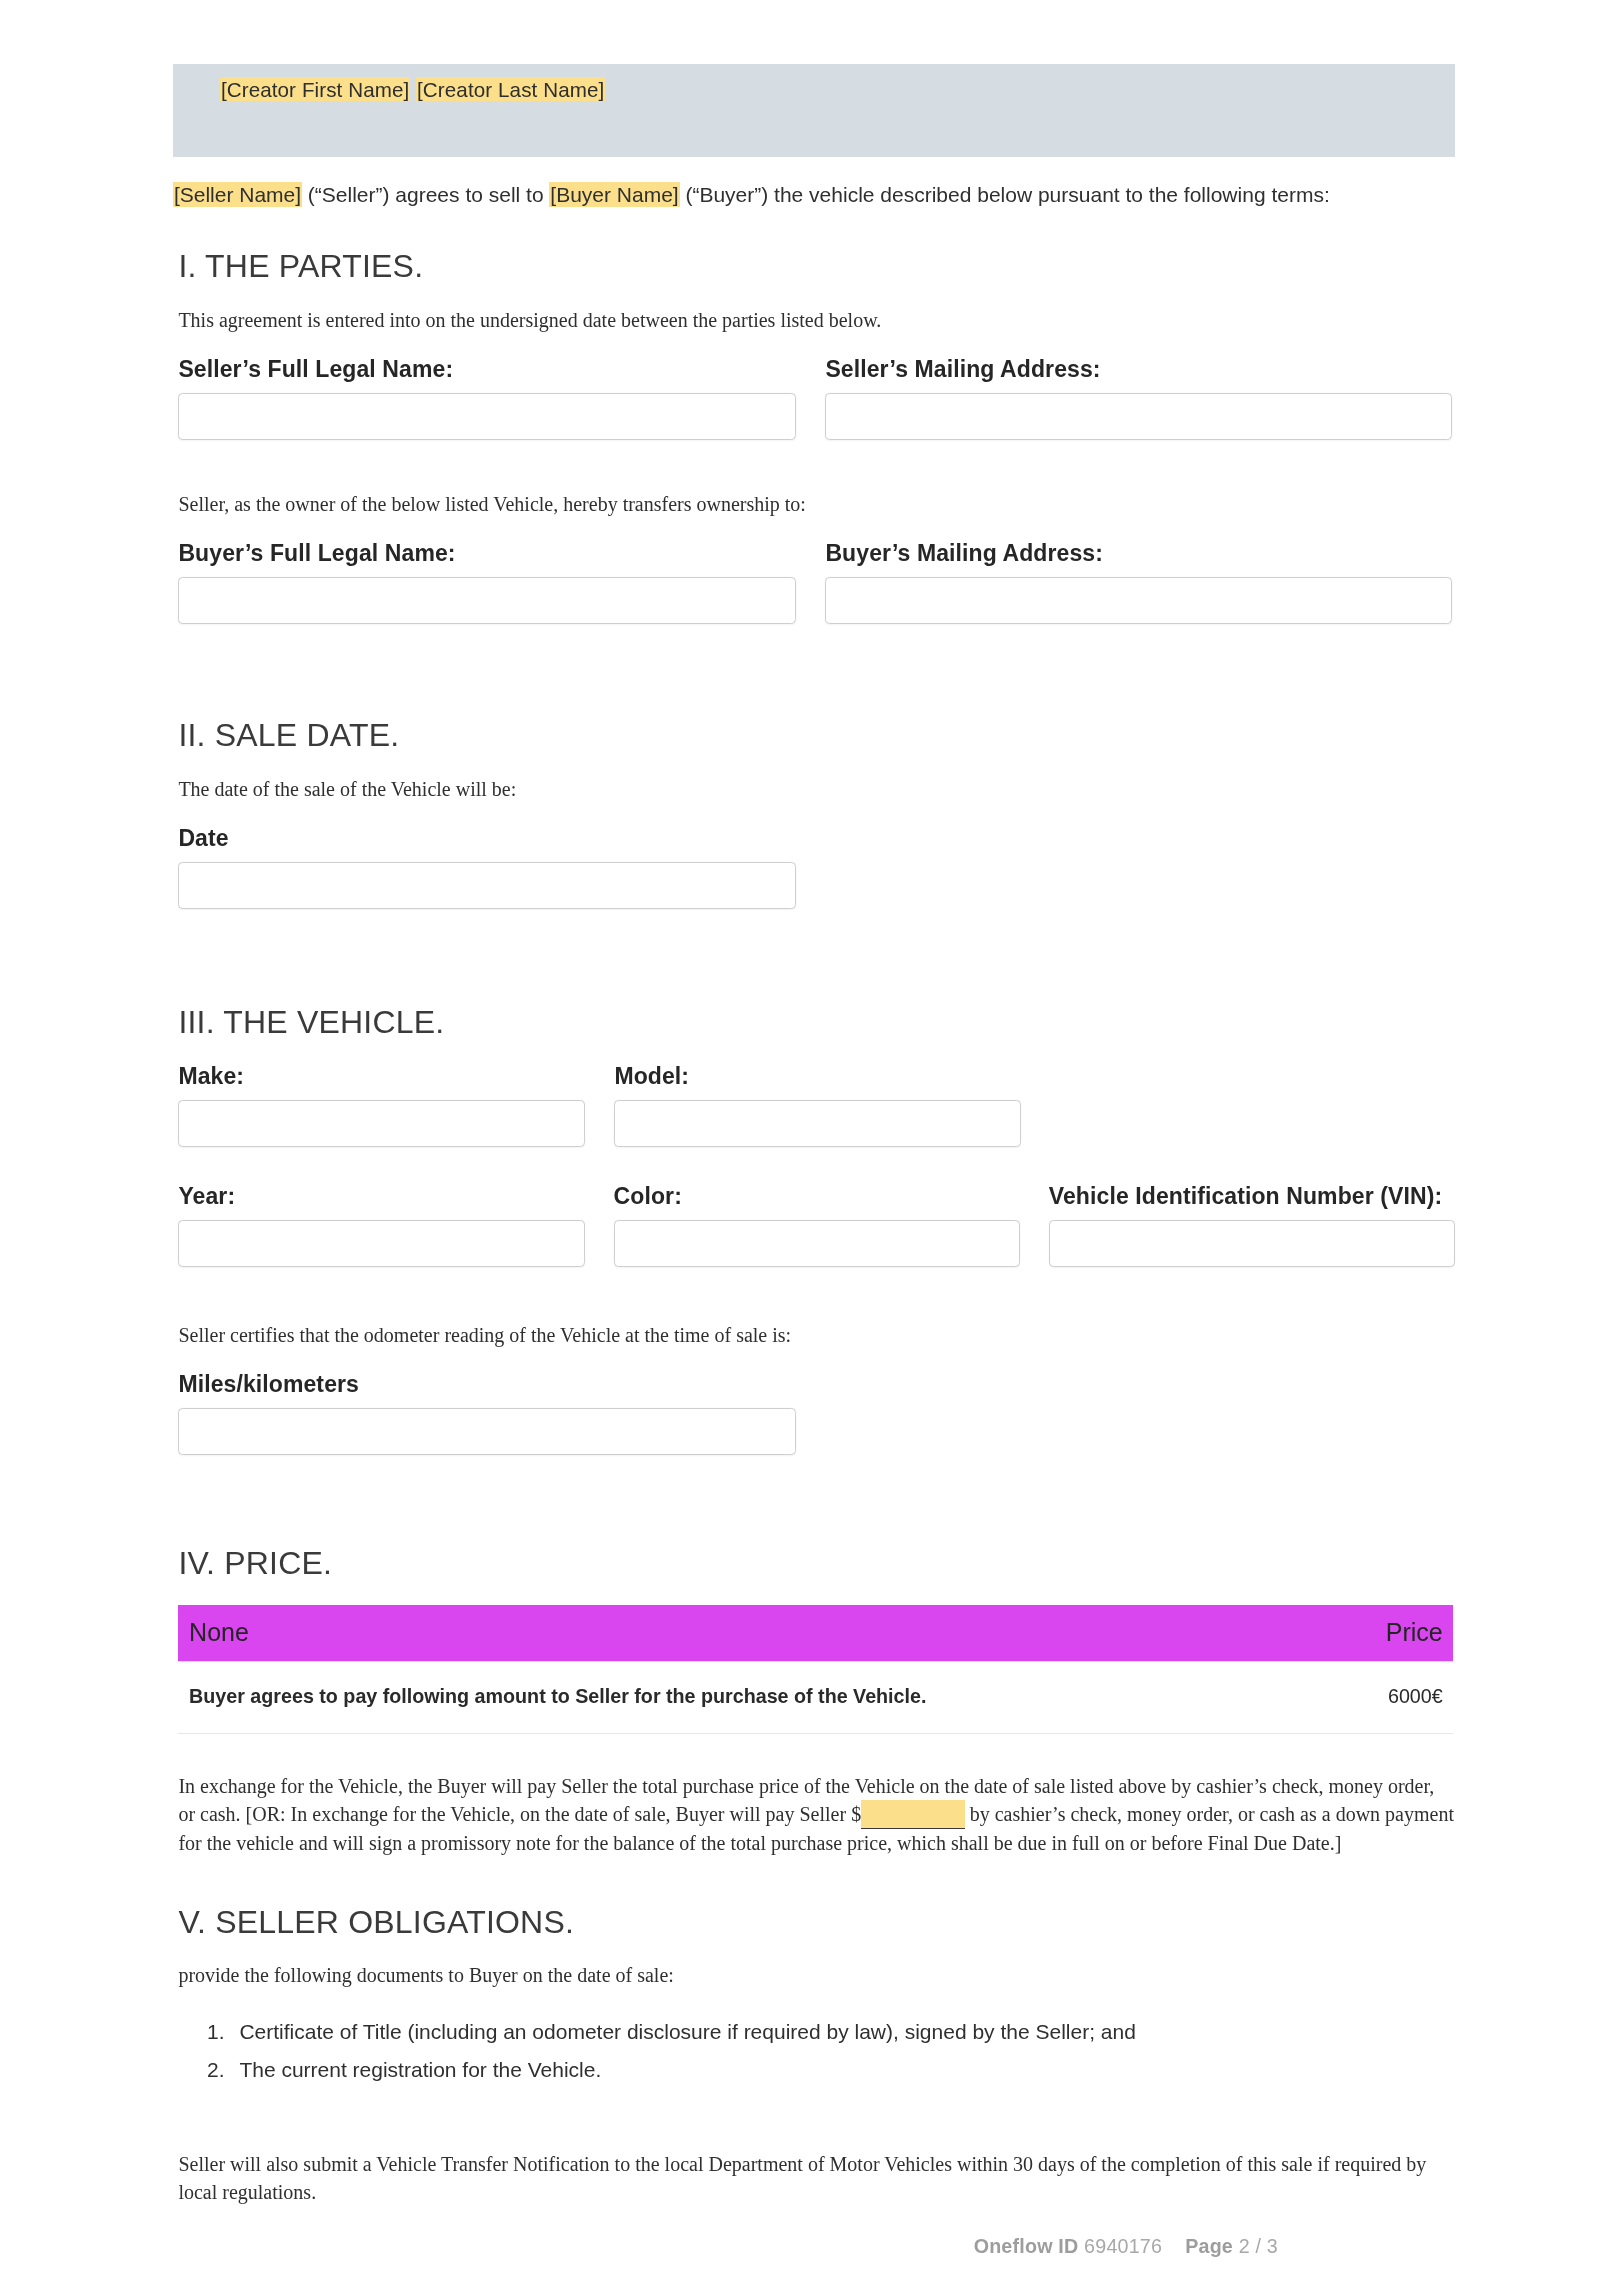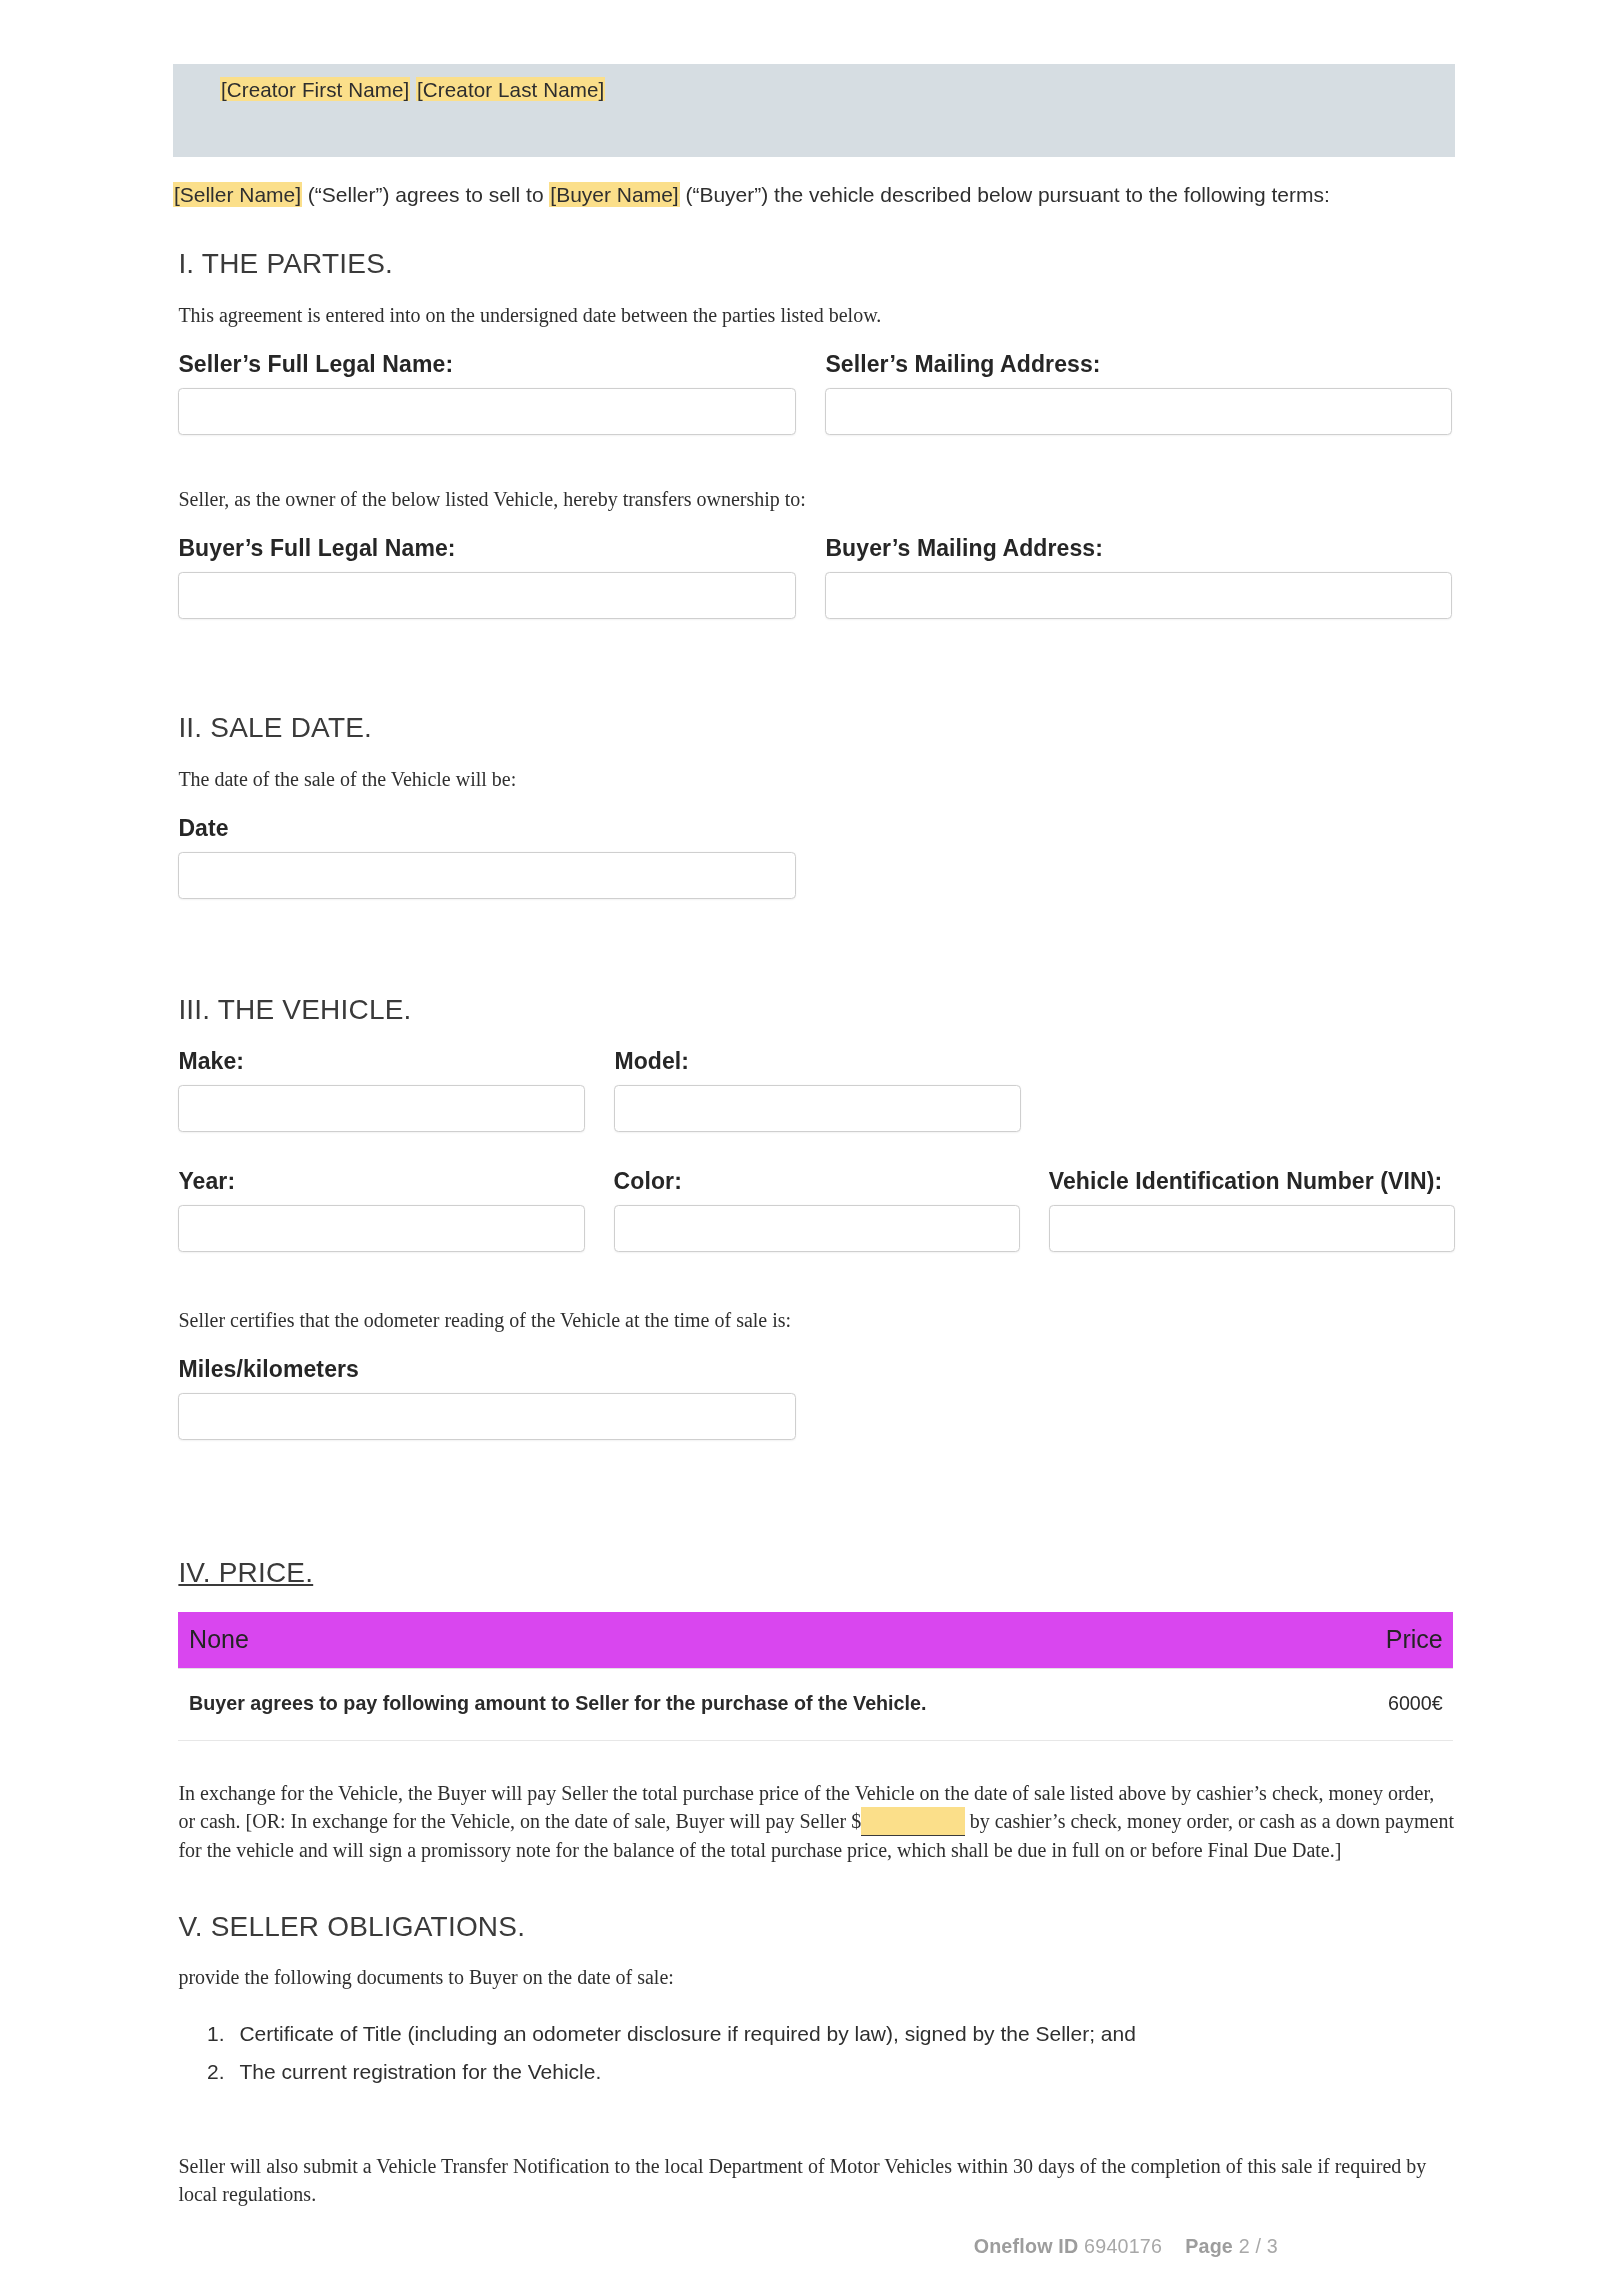--- a/index.html
+++ b/index.html
@@ -52,21 +52,21 @@
 
   
   .intro {
     margin-top: 23px;
     font-size: 21px;
     line-height: 29px;
     color: #2f2f2f;
   }
 
   h2.section {
-    font-size: 28px;
+    font-size: 32px;
     font-weight: 400;
     color: #3a3a3a;
     margin: 39px 0 0 5.4px;
     letter-spacing: 0.2px;
   }
 
   p.body {
     font-size: 20px;
     line-height: 29px;
     margin: 20.6px 0 0 5.4px;
@@ -251,21 +251,21 @@
 
     <p class="body" style="margin-top:54px;">Seller certifies that the odometer reading of the Vehicle at the time of sale is:</p>
 
     <div class="field-row single">
       <div class="field">
         <div class="field-label">Miles/kilometers</div>
         <input class="field-input" type="text" value="" style="">
       </div>
     </div>
 
-    <h2 class="section" style="margin-top:117px;text-decoration:underline;">IV. PRICE.</h2>
+    <h2 class="section" style="margin-top:90px;">IV. PRICE.</h2>
 
     <table class="price-table">
       <thead>
         <tr>
           <th>None</th>
           <th class="right">Price</th>
         </tr>
       </thead>
       <tbody>
         <tr>

